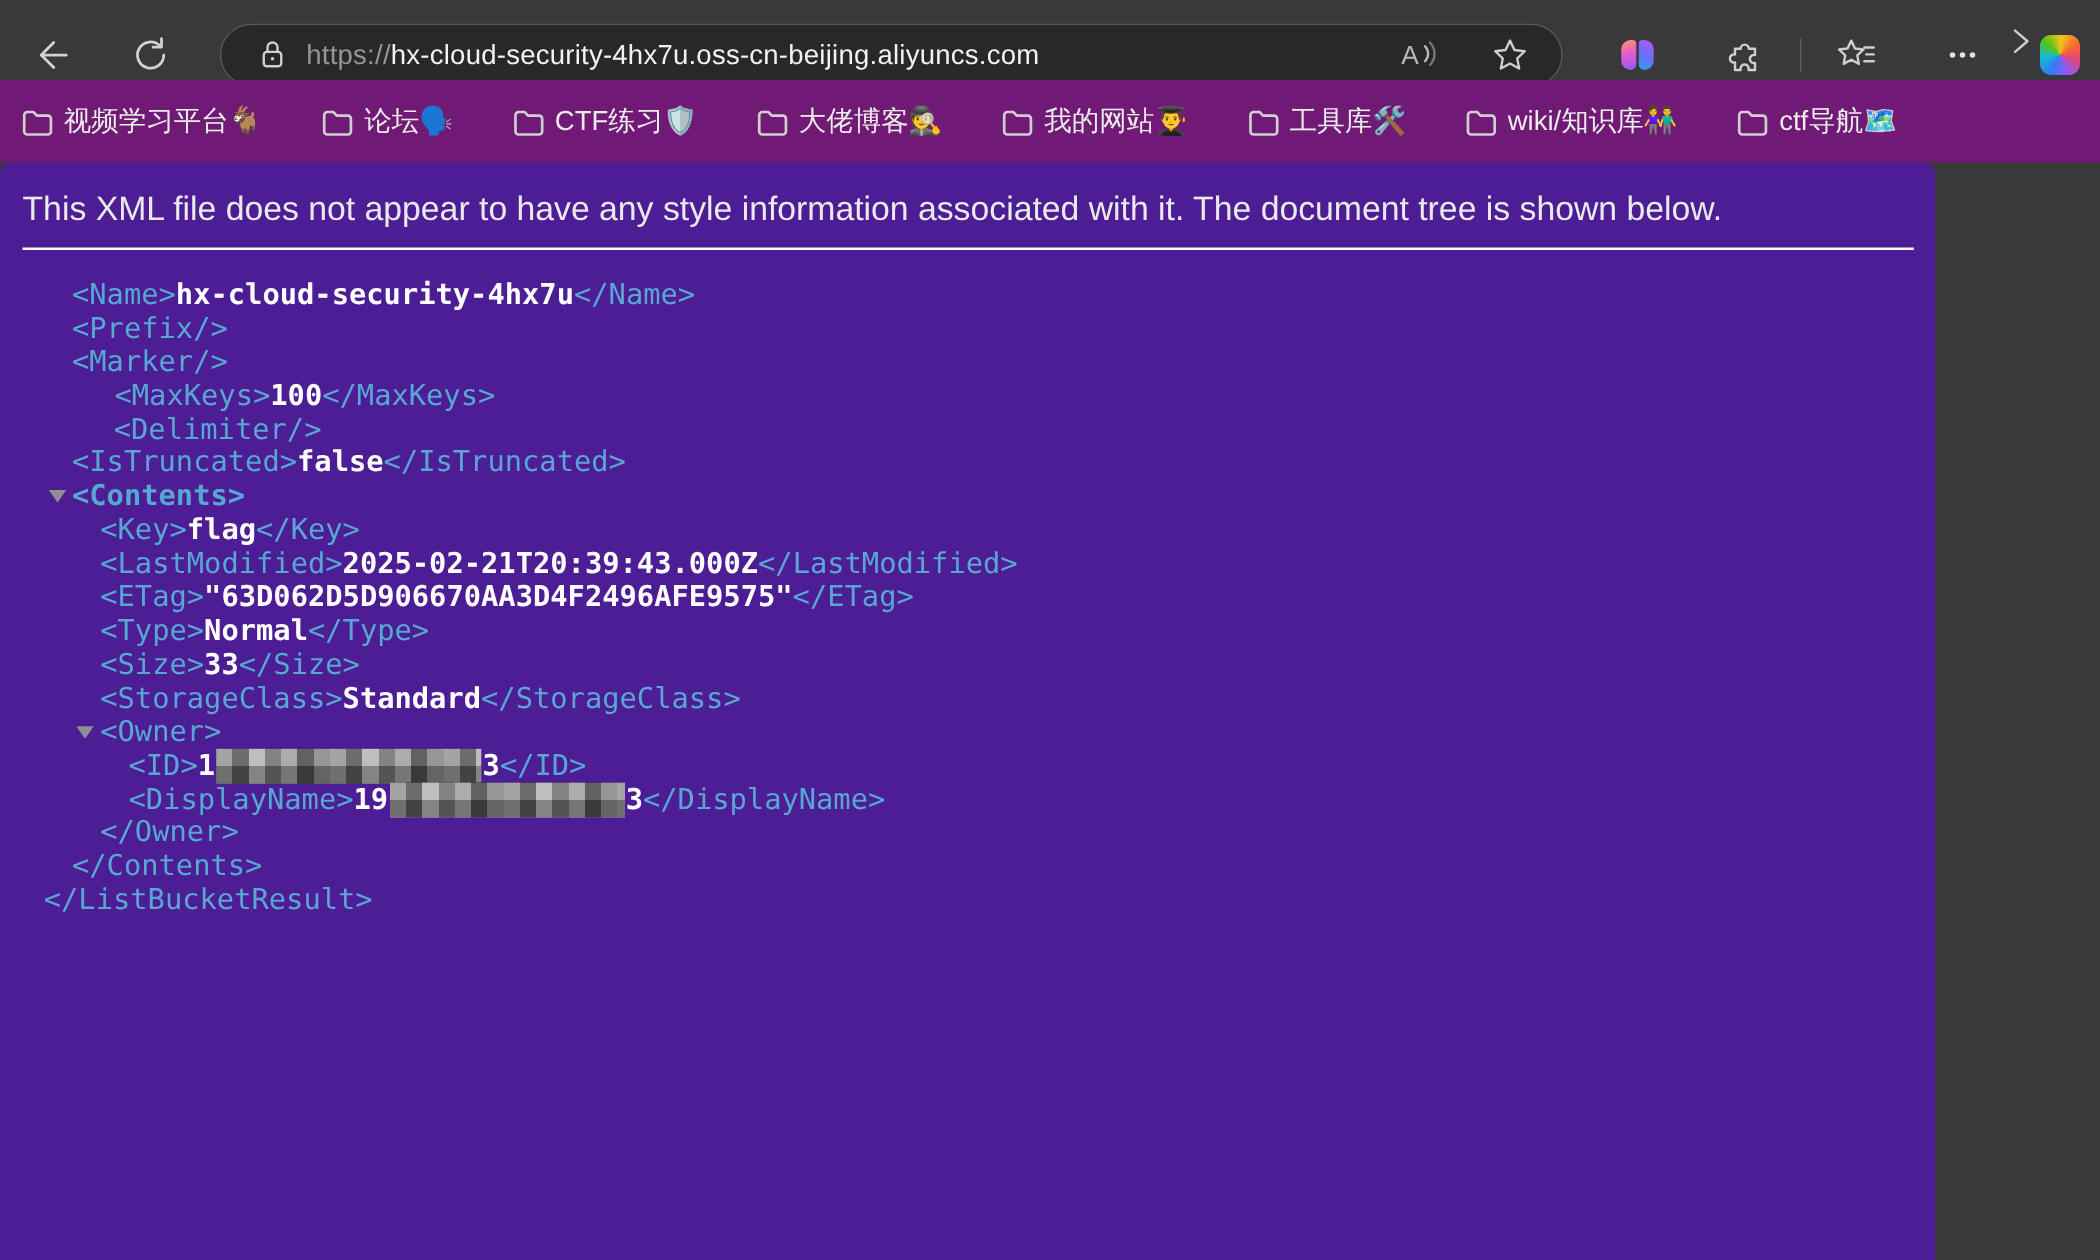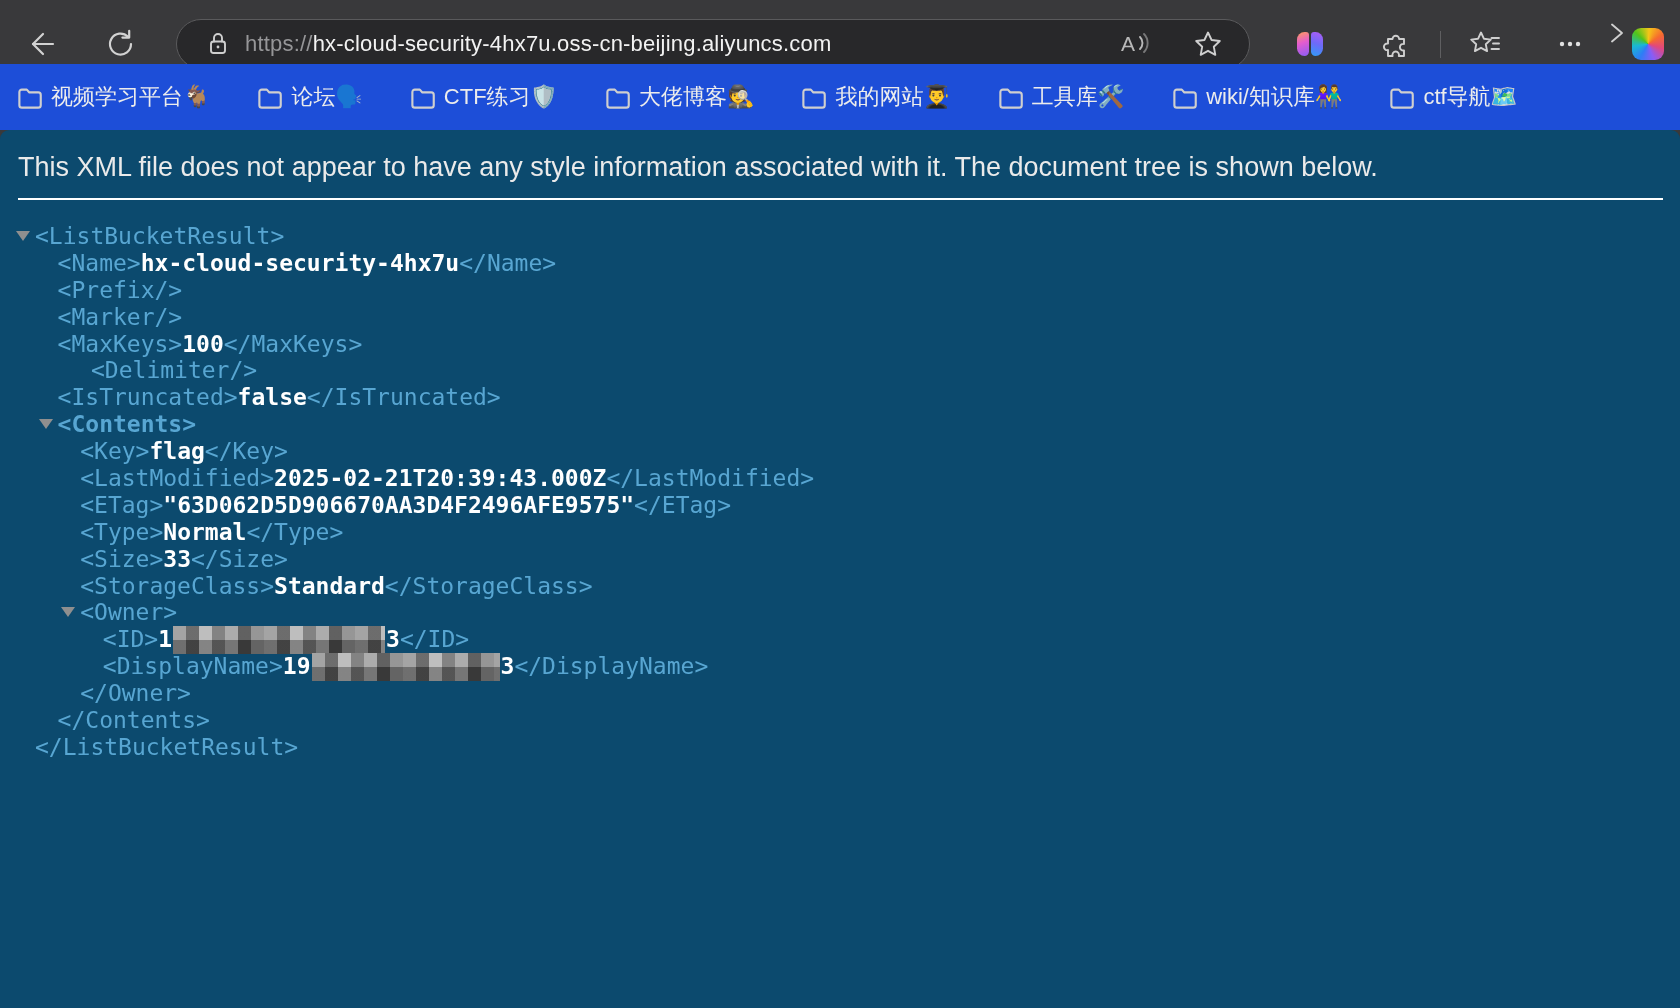--- a/index.html
+++ b/index.html
@@ -22,27 +22,27 @@
 
   .copilot { width:32px; height:32px; border-radius:9px;
     background:conic-gradient(from 210deg, #2f7cf6, #19b8d4, #52c41a, #f5c518, #f66a2f, #e1477e, #8a5cf6, #2f7cf6); }
 
   .brain { width:28px; height:28px; position:relative; }
   .brain .hemi { position:absolute; top:2px; width:12px; height:24px; }
   .brain .hl { left:1px; border-radius:10px 4px 6px 10px; background:linear-gradient(160deg,#ff9d5c,#e45ccf 45%,#8b5cf6); }
   .brain .hr2 { right:1px; border-radius:4px 10px 10px 6px; background:linear-gradient(200deg,#b05cf6,#6d6af8 50%,#2f9cf6); }
 
   
-  .bookmarks { position:absolute; top:64px; left:0; width:1680px; height:66px; background:#1d4ed8; display:flex; align-items:center; padding-left:16px; gap:46px; }
+  .bookmarks { position:absolute; top:64px; left:0; width:1680px; height:66px; background:#701a75; display:flex; align-items:center; padding-left:16px; gap:46px; }
   .bkm { display:flex; align-items:center; gap:8px; cursor:pointer; flex:0 0 auto; }
   .bkm-label { color:#ececec; font-size:22px; white-space:nowrap; }
   .bkm-overflow { position:absolute; right:48px; top:17px; width:32px; height:32px; display:flex; align-items:center; justify-content:center; cursor:pointer; }
 
   
-  .content { position:absolute; top:130px; left:0; width:1680px; height:878px; background:#0c4a6e; border-radius:9px 9px 0 0; overflow:hidden; }
+  .content { position:absolute; top:130px; left:0; width:1548px; height:878px; background:#4c1d95; border-radius:9px 9px 0 0; overflow:hidden; }
   .notice { margin:22px 18px 0 18px; color:#eaeaea; font-size:27px; font-weight:400; white-space:nowrap; }
   .notice-divider { margin:15px 17px 0 18px; border:none; border-top:2px solid #ffffff; }
 
   .tree { margin-top:23px; font-family:"DejaVu Sans Mono", monospace; font-size:23px; line-height:26.9px; }
   .xline { position:relative; white-space:nowrap; height:26.9px; }
   .tag { color:#58a6d2; }
   .val { color:#ffffff; font-weight:bold; }
   .arrow { position:absolute; top:8px; width:0; height:0; border-left:7px solid transparent; border-right:7px solid transparent; border-top:10px solid #8f8f8f; cursor:pointer; }
   .mosaic { display:inline-block; height:28px; vertical-align:-7px; margin:0 1px;
     background:
@@ -190,25 +190,24 @@
 <div class="bkm-overflow">
   <svg width="26" height="26" viewBox="0 0 26 26">
     <path class="icon-thin" d="M9 4.5 L19 13 L9 21.5"></path>
   </svg>
 </div>
 
 <div class="content">
   <div class="notice">This XML file does not appear to have any style information associated with it. The document tree is shown below.</div>
   <hr class="notice-divider">
   <div class="tree">
-      <div class="xline" style="padding-left: 35px;"><span class="arrow" style="left: 16px;"></span><span class="tag">&lt;ListBucketResult&gt;</span></div>
       <div class="xline" style="padding-left: 57.6px;"><span class="tag">&lt;Name&gt;</span><span class="val">hx-cloud-security-4hx7u</span><span class="tag">&lt;/Name&gt;</span></div>
       <div class="xline" style="padding-left: 57.6px;"><span class="tag">&lt;Prefix/&gt;</span></div>
       <div class="xline" style="padding-left: 57.6px;"><span class="tag">&lt;Marker/&gt;</span></div>
-      <div class="xline" style="padding-left: 57.6px;"><span class="tag">&lt;MaxKeys&gt;</span><span class="val">100</span><span class="tag">&lt;/MaxKeys&gt;</span></div>
+      <div class="xline" style="padding-left: 57.6px; margin-left: 34px;"><span class="tag">&lt;MaxKeys&gt;</span><span class="val">100</span><span class="tag">&lt;/MaxKeys&gt;</span></div>
       <div class="xline" style="padding-left: 91px;"><span class="tag">&lt;Delimiter/&gt;</span></div>
       <div class="xline" style="padding-left: 57.6px;"><span class="tag">&lt;IsTruncated&gt;</span><span class="val">false</span><span class="tag">&lt;/IsTruncated&gt;</span></div>
       <div class="xline" style="padding-left: 57.6px; font-weight: bold;"><span class="arrow" style="left: 38.6px;"></span><span class="tag">&lt;Contents&gt;</span></div>
       <div class="xline" style="padding-left: 80.2px;"><span class="tag">&lt;Key&gt;</span><span class="val">flag</span><span class="tag">&lt;/Key&gt;</span></div>
       <div class="xline" style="padding-left: 80.2px;"><span class="tag">&lt;LastModified&gt;</span><span class="val">2025-02-21T20:39:43.000Z</span><span class="tag">&lt;/LastModified&gt;</span></div>
       <div class="xline" style="padding-left: 80.2px;"><span class="tag">&lt;ETag&gt;</span><span class="val">"63D062D5D906670AA3D4F2496AFE9575"</span><span class="tag">&lt;/ETag&gt;</span></div>
       <div class="xline" style="padding-left: 80.2px;"><span class="tag">&lt;Type&gt;</span><span class="val">Normal</span><span class="tag">&lt;/Type&gt;</span></div>
       <div class="xline" style="padding-left: 80.2px;"><span class="tag">&lt;Size&gt;</span><span class="val">33</span><span class="tag">&lt;/Size&gt;</span></div>
       <div class="xline" style="padding-left: 80.2px;"><span class="tag">&lt;StorageClass&gt;</span><span class="val">Standard</span><span class="tag">&lt;/StorageClass&gt;</span></div>
       <div class="xline" style="padding-left: 80.2px;"><span class="arrow" style="left: 61.2px;"></span><span class="tag">&lt;Owner&gt;</span></div>

